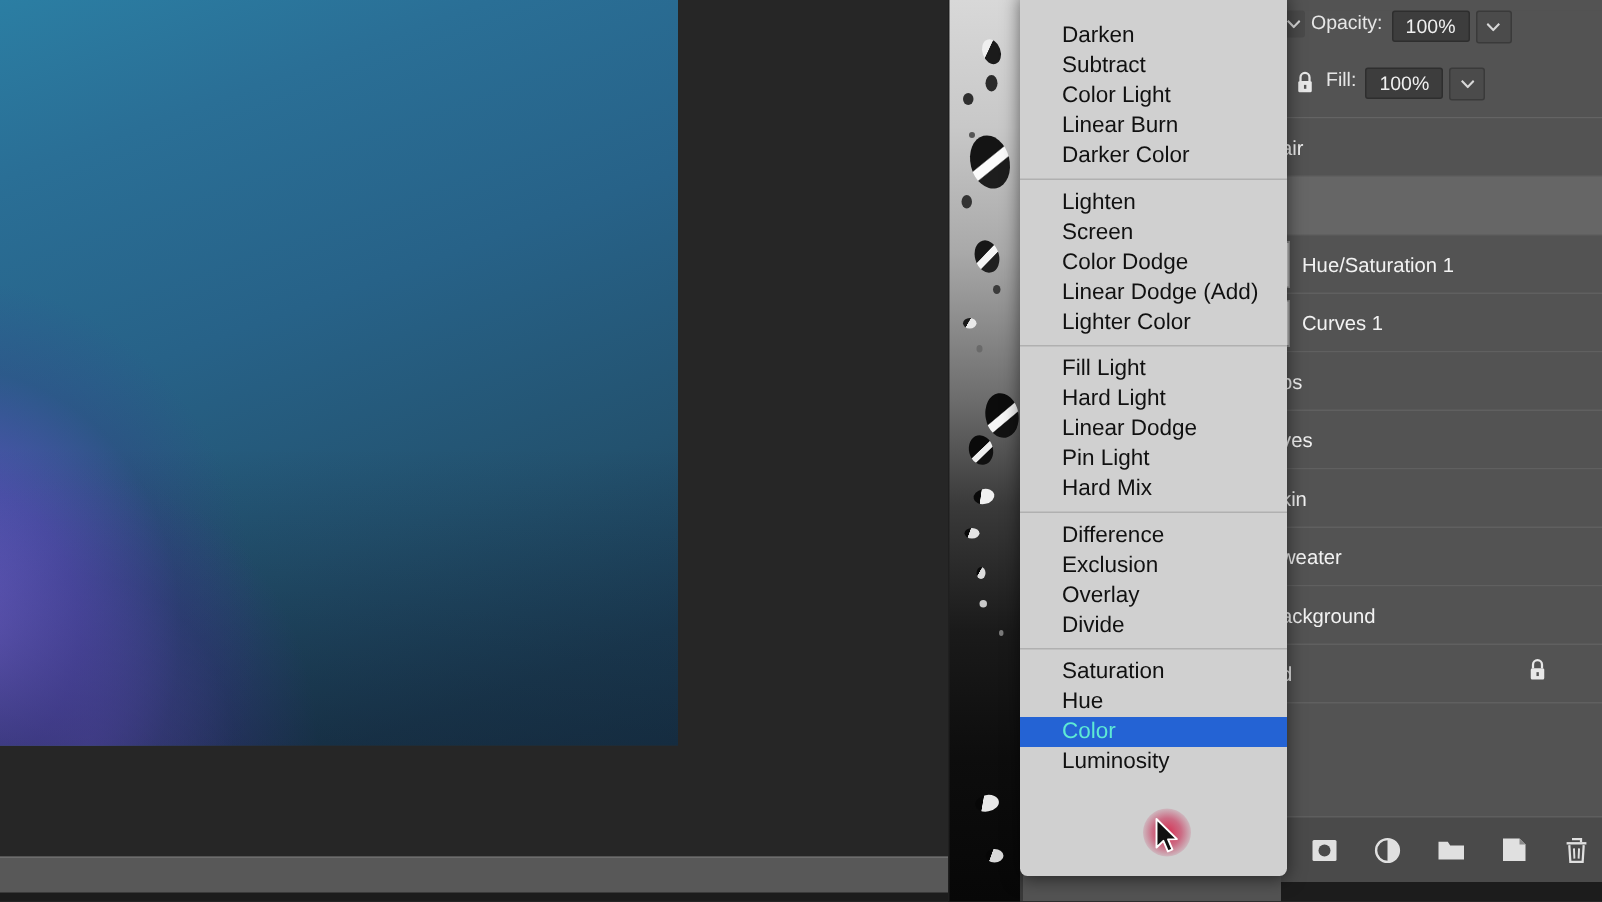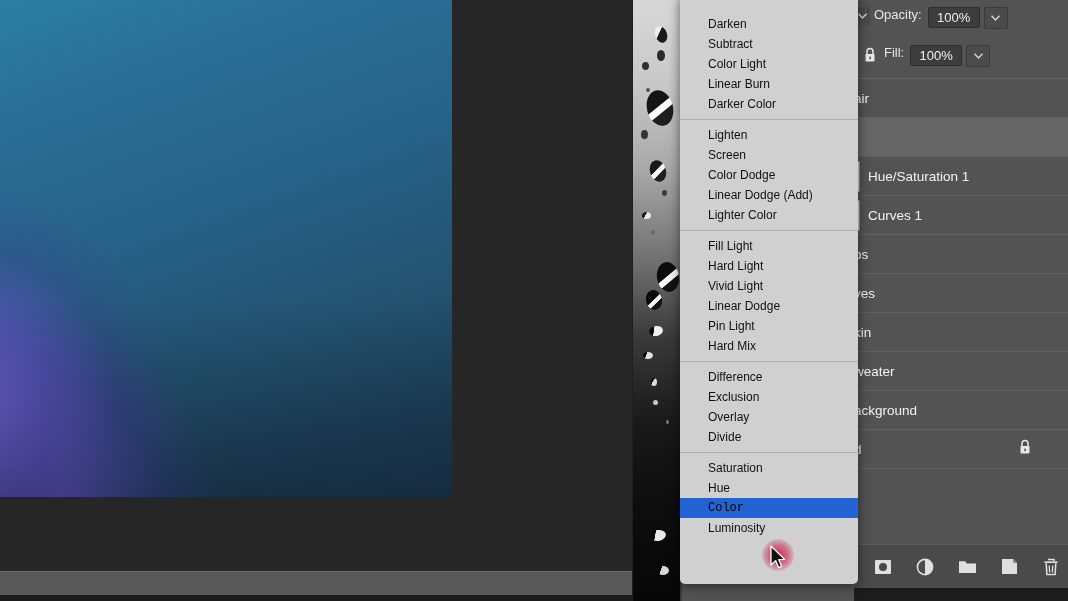--- a/index.html
+++ b/index.html
@@ -98,23 +98,23 @@
     background:#4a4a4a; border-top:1px solid #5e5e5e; display:flex; align-items:center;
     justify-content:flex-start; gap:20px; padding-left:18px; }
   .panel-footer-dark { position:absolute; left:854px; top:588px; width:214px; height:13px; background:#1c1c1c; }
   .tool-btn { width:22px; height:22px; display:flex; align-items:center; justify-content:center; }
 
   
   .blend-menu { position:absolute; left:680px; top:-6px; width:178px; height:590px;
     background:#d0d0d0; border-radius:5px;
     box-shadow:0 2px 12px rgba(0,0,0,0.55); overflow:hidden; }
   .menu-section { padding:2px 0; }
-  .menu-item { height:20px; line-height:20px; padding-left:28px; font-size:12px;
+  .menu-item { height:20px; line-height:20px; padding-left:28px; font-size:15px;
     color:#111; white-space:nowrap; }
-  .menu-item.highlighted { background:#2463d4; color:#000000;font-family:Liberation Mono, monospace; }
+  .menu-item.highlighted { background:#2463d4; color:#5eead4; }
   .menu-sep { height:1px; background:#b0b0b0; margin:3px 0; }
   .menu-top-pad { height:18px; }
 
   
   .click-glow { position:absolute; left:762px; top:539px; width:32px; height:32px;
     border-radius:50%;
     background:radial-gradient(circle, rgba(215,20,60,0.85) 0%, rgba(200,25,70,0.55) 42%, rgba(190,30,80,0.12) 72%, rgba(0,0,0,0) 100%); }
   .cursor { position:absolute; left:770px; top:545px; width:18px; height:26px; }
 </style>
 </head>
@@ -277,21 +277,20 @@
         <div class="menu-item">Lighten</div>
         <div class="menu-item">Screen</div>
         <div class="menu-item">Color Dodge</div>
         <div class="menu-item">Linear Dodge (Add)</div>
         <div class="menu-item">Lighter Color</div>
       </div>
       <div class="menu-sep"></div>
       <div class="menu-section">
         <div class="menu-item">Fill Light</div>
         <div class="menu-item">Hard Light</div>
-        <div class="menu-item">Vivid Light</div>
         <div class="menu-item">Linear Dodge</div>
         <div class="menu-item">Pin Light</div>
         <div class="menu-item">Hard Mix</div>
       </div>
       <div class="menu-sep"></div>
       <div class="menu-section">
         <div class="menu-item">Difference</div>
         <div class="menu-item">Exclusion</div>
         <div class="menu-item">Overlay</div>
         <div class="menu-item">Divide</div>

